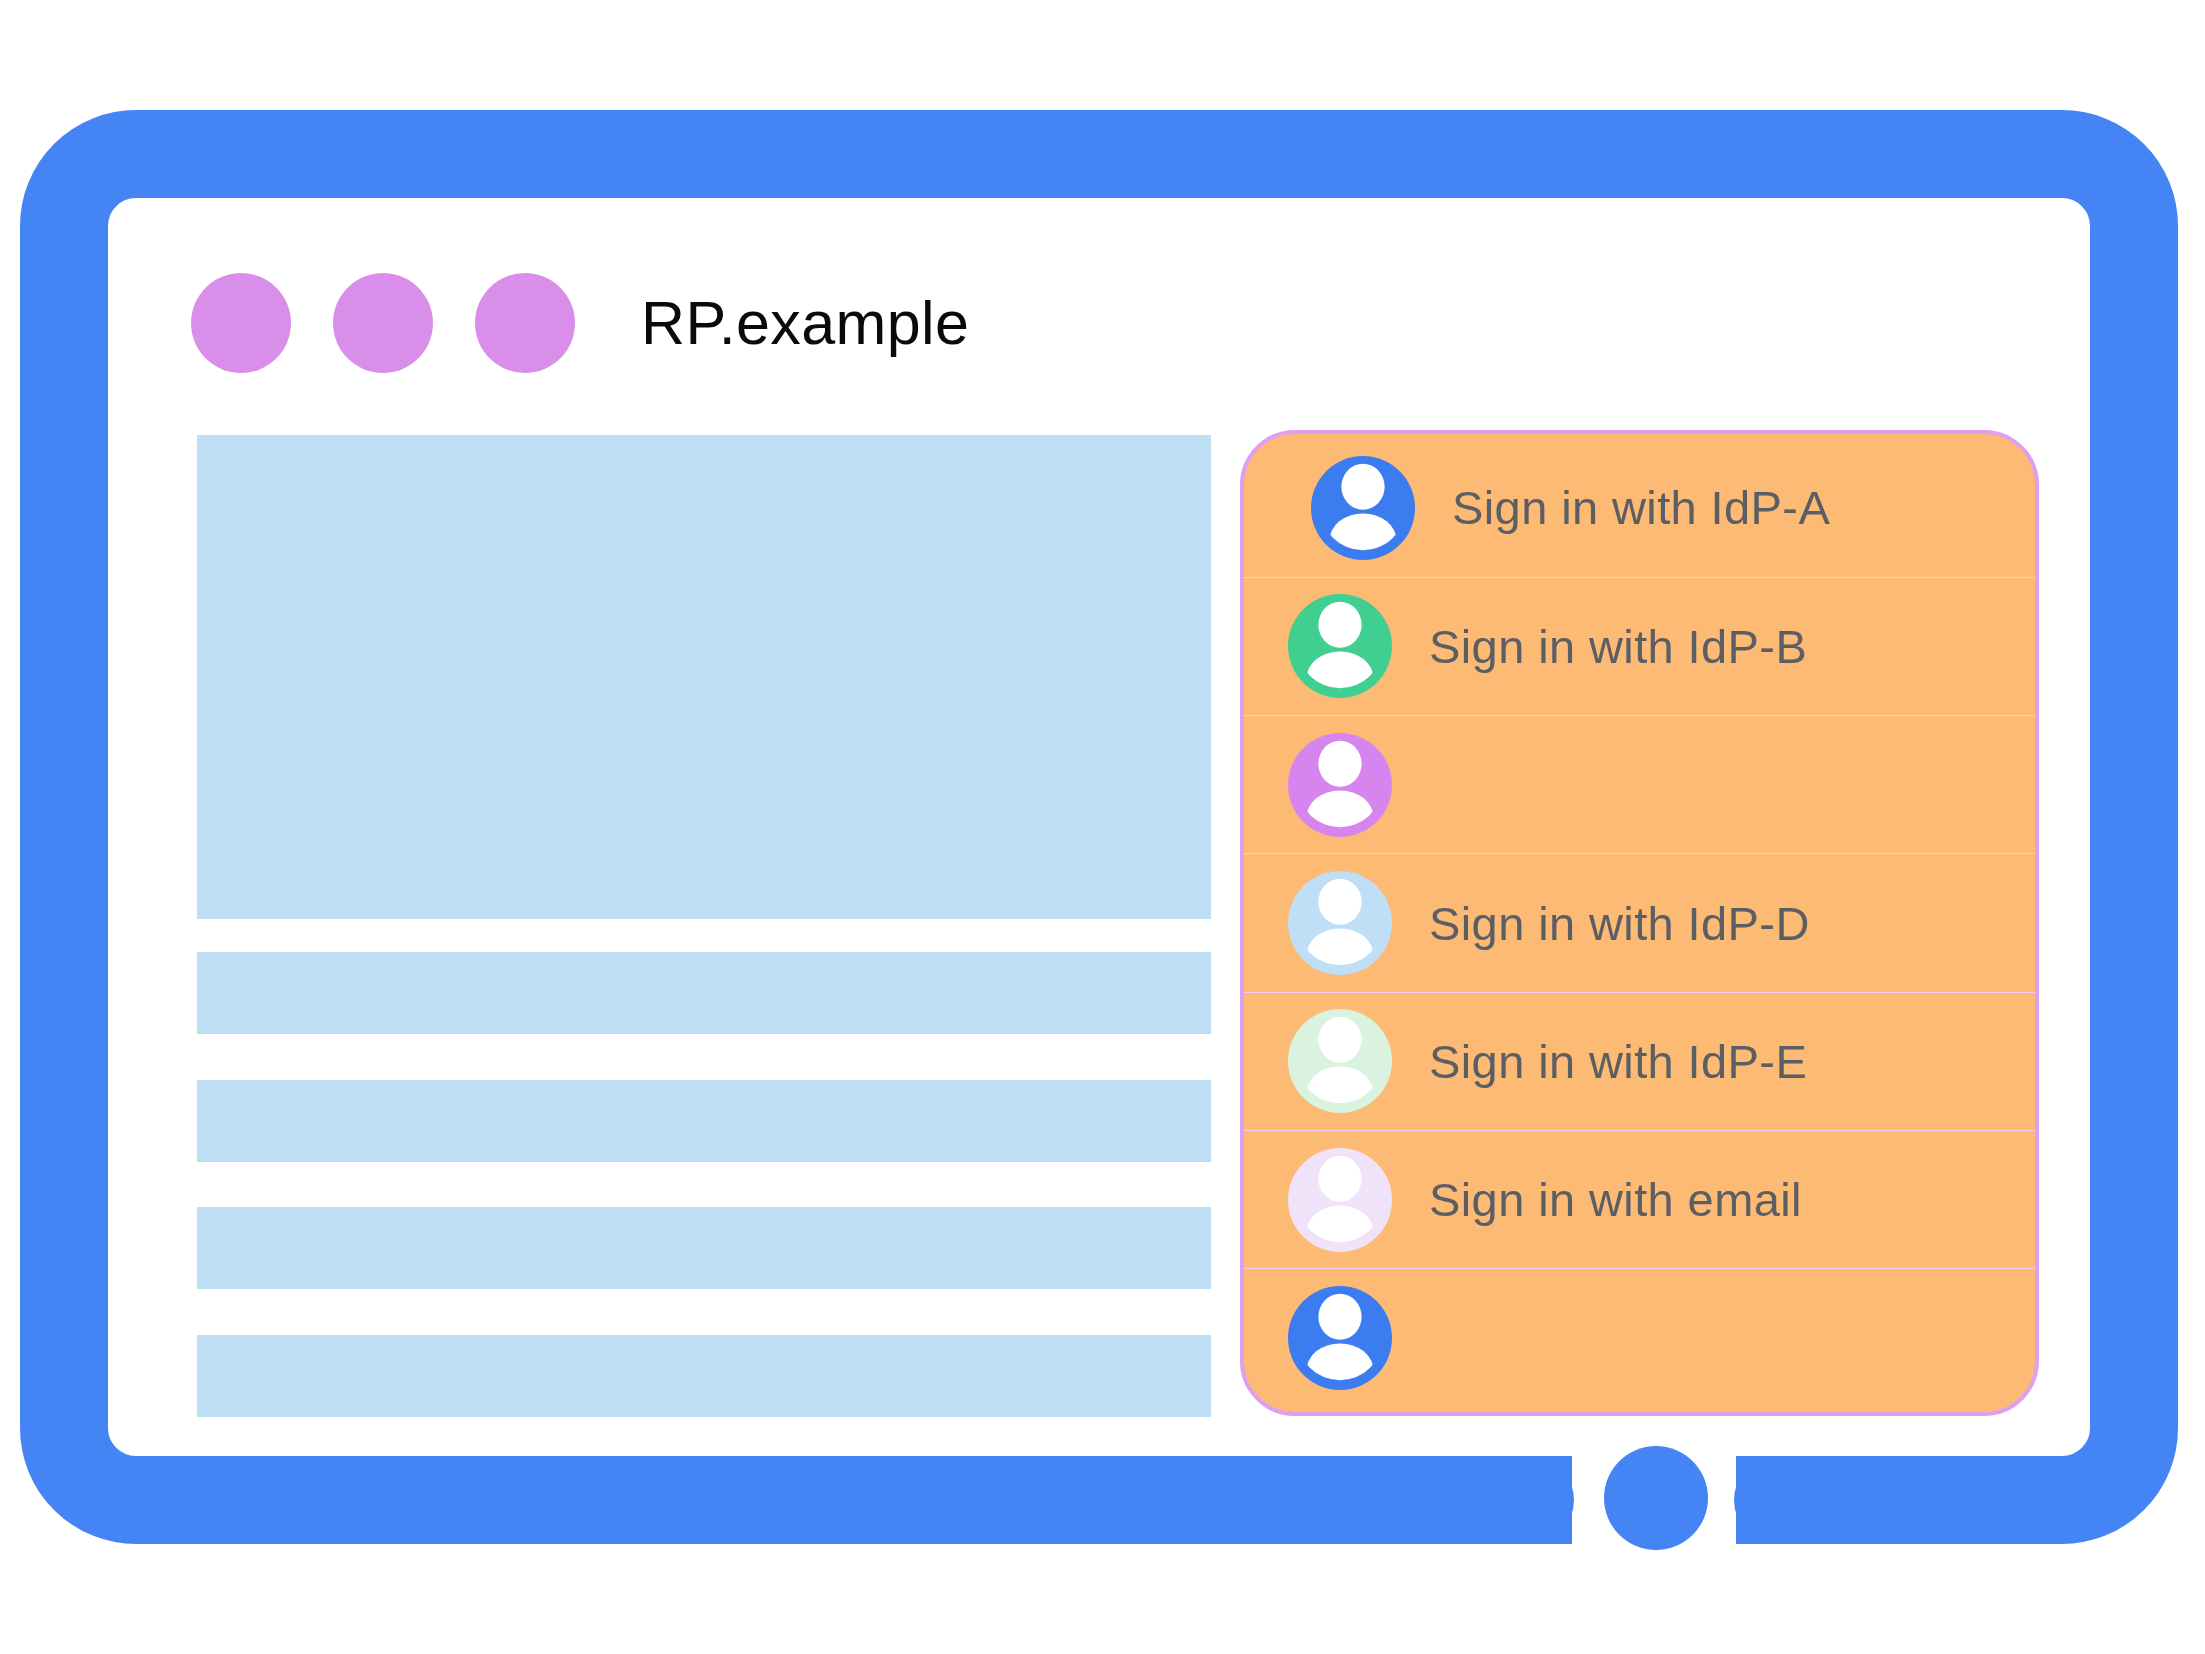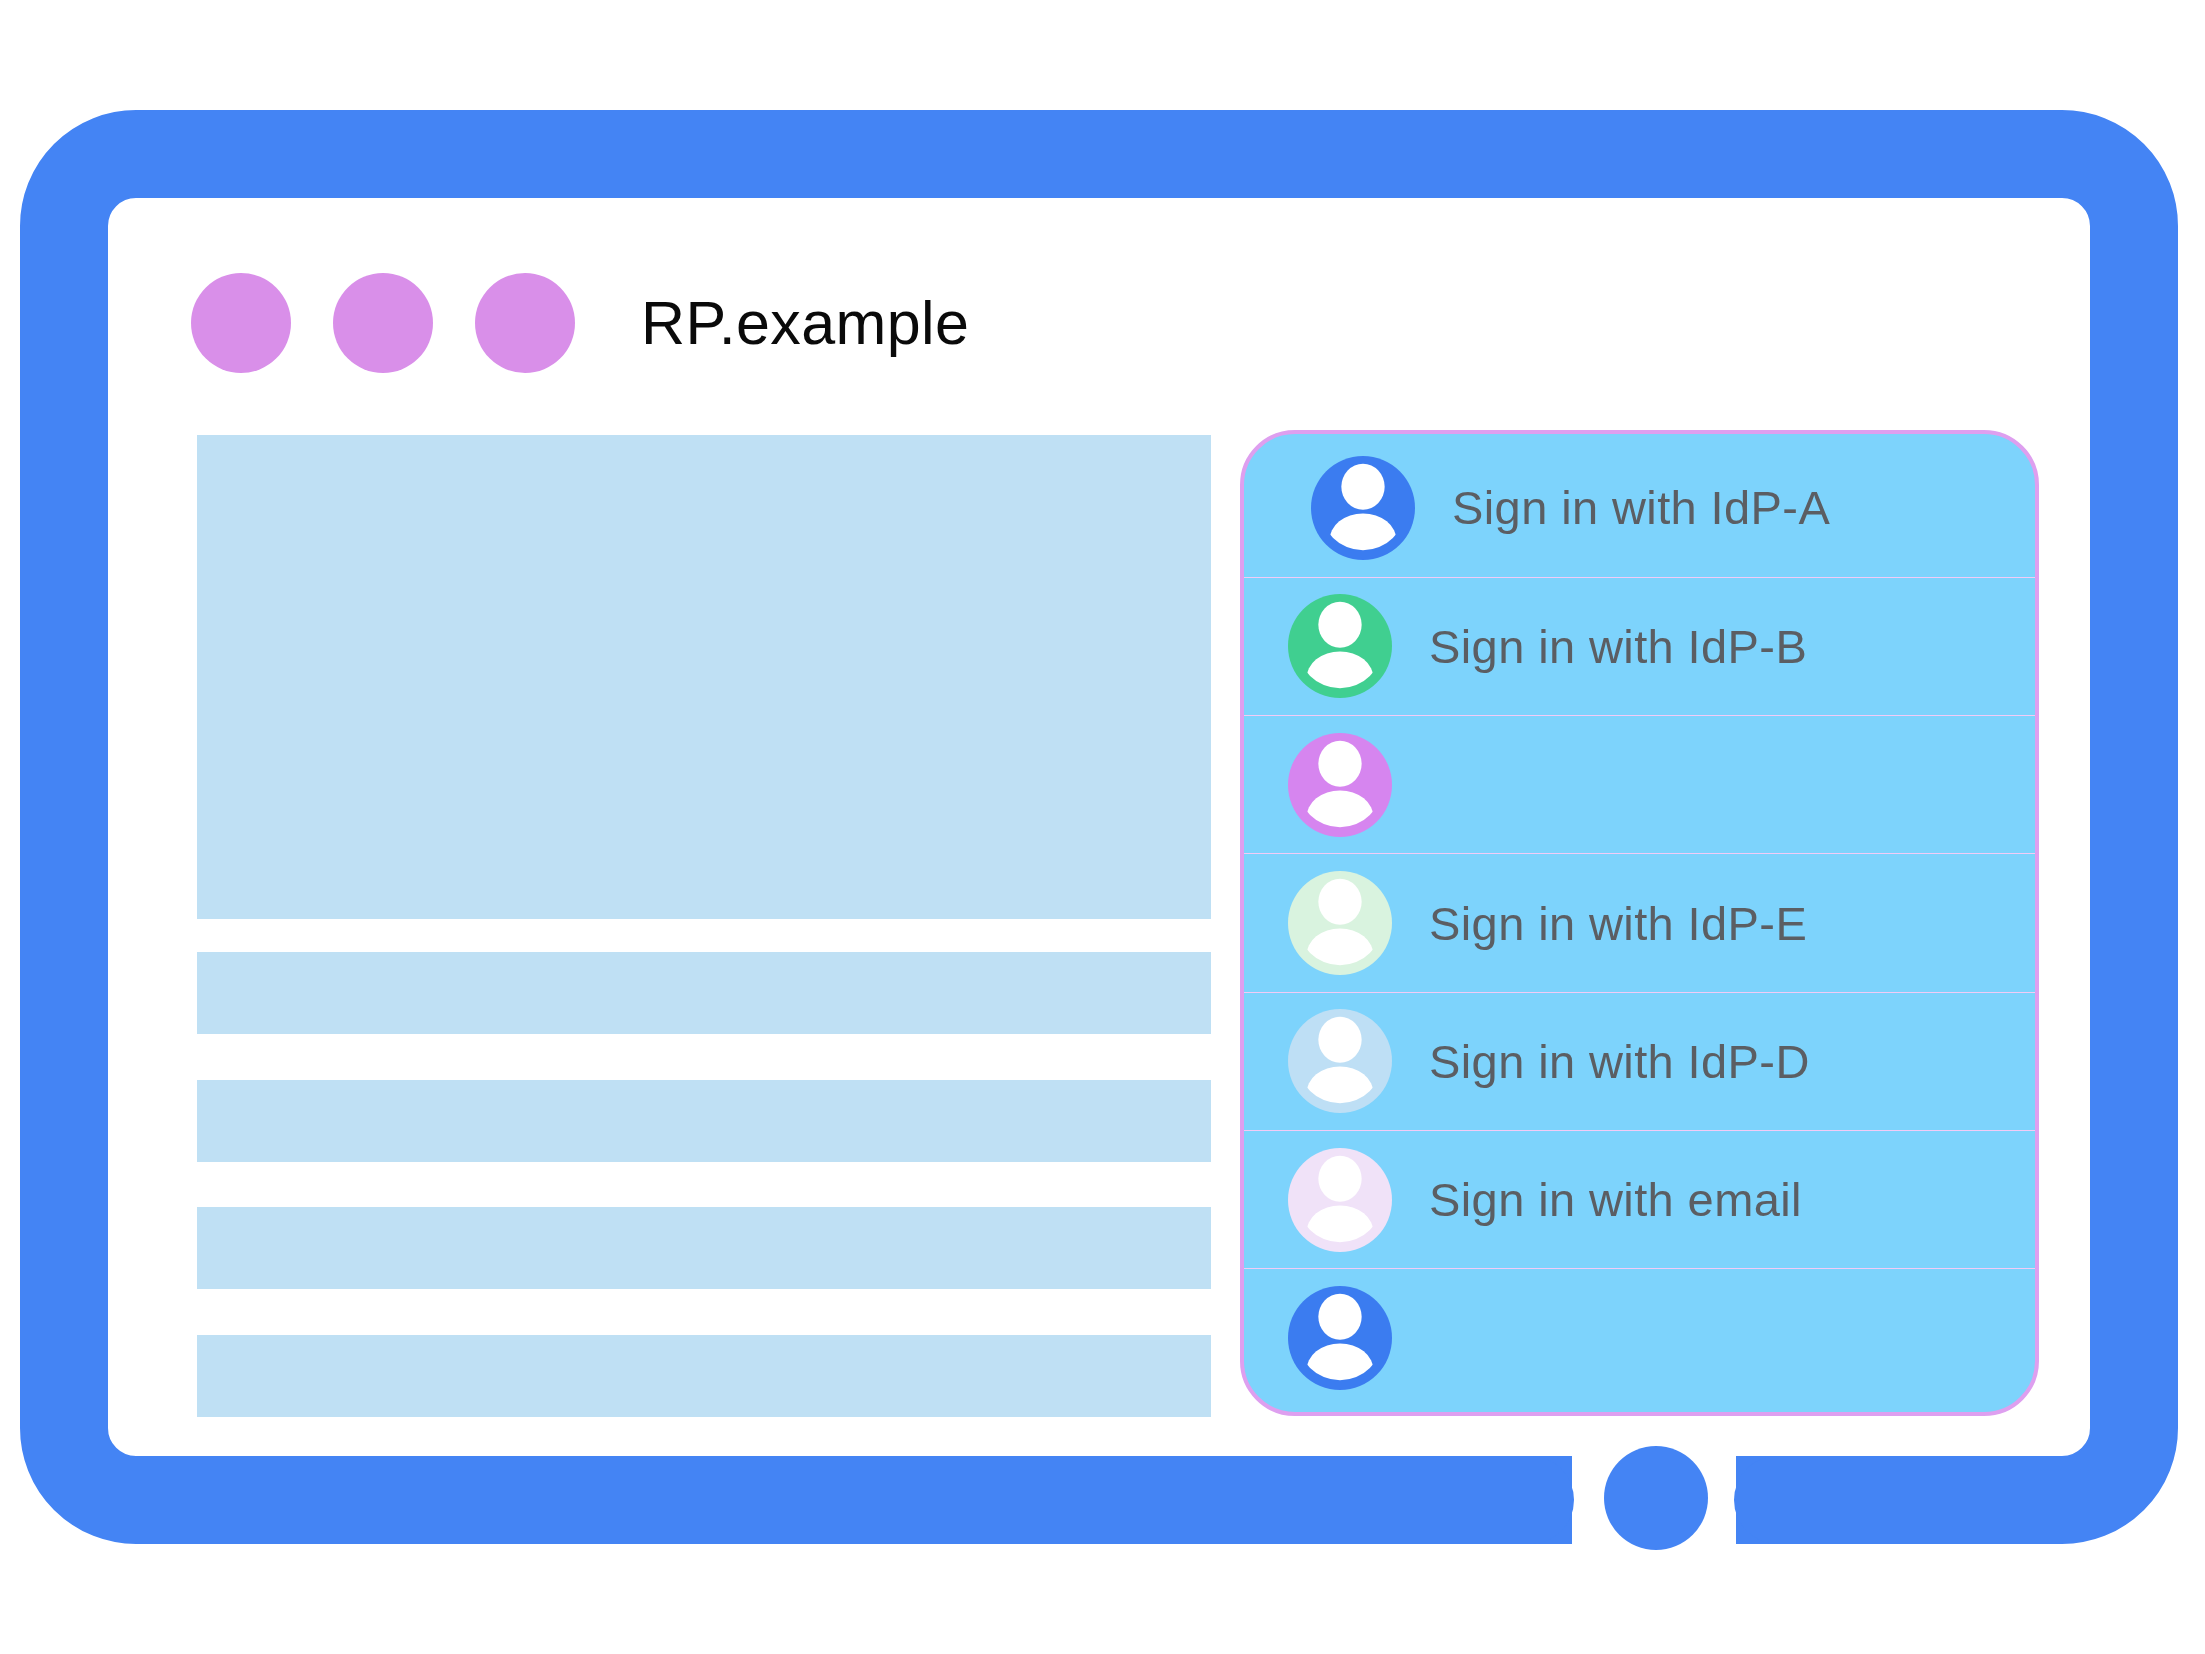--- a/index.html
+++ b/index.html
@@ -61,21 +61,21 @@
   .line-1 { top: 952px; } .line-2 { top: 1080px; }
   .line-3 { top: 1207px; } .line-4 { top: 1335px; }
 
   
   .panel {
     position: absolute; left: 1240px; top: 430px;
     width: 799px; height: 986px;
     box-sizing: border-box;
     border: 4.4px solid var(--panel_border);
     border-radius: 55px;
-    background: #7dd3fc;
+    background: #fdba74;
     display: flex; flex-direction: column;
     padding: 5.3px 0;
   }
   .signin-row {
     flex: 1 1 0;
     display: flex; align-items: center;
     padding-left: 67px;
   }
   .signin-row + .signin-row { border-top: 1.8px solid var(--panel_divider); padding-left: 44px; }
   .avatar {
@@ -150,39 +150,39 @@
       <span class="avatar" style="color: rgb(214, 133, 239);">
         <svg viewBox="0 0 48 48">
             <circle cx="24" cy="24" r="24" fill="currentColor"></circle>
             <ellipse cx="24" cy="14.2" rx="10" ry="10.6" fill="#fff"></ellipse>
             <ellipse cx="24" cy="39" rx="15.5" ry="12.5" fill="#fff" clip-path="url(#avatar-clip)"></ellipse>
           </svg>
       </span>
     </div>
 
     <div class="signin-row">
+      <span class="avatar" style="color: rgb(190, 223, 245);">
+        <svg viewBox="0 0 48 48">
+            <circle cx="24" cy="24" r="24" fill="currentColor"></circle>
+            <ellipse cx="24" cy="14.2" rx="10" ry="10.6" fill="#fff"></ellipse>
+            <ellipse cx="24" cy="39" rx="15.5" ry="12.5" fill="#fff" clip-path="url(#avatar-clip)"></ellipse>
+          </svg>
+      </span>
+      <span class="signin-label">Sign in with IdP-D</span>
+    </div>
+
+    <div class="signin-row">
       <span class="avatar" style="color: rgb(217, 243, 223);">
         <svg viewBox="0 0 48 48">
             <circle cx="24" cy="24" r="24" fill="currentColor"></circle>
             <ellipse cx="24" cy="14.2" rx="10" ry="10.6" fill="#fff"></ellipse>
             <ellipse cx="24" cy="39" rx="15.5" ry="12.5" fill="#fff" clip-path="url(#avatar-clip)"></ellipse>
           </svg>
       </span>
       <span class="signin-label">Sign in with IdP-E</span>
-    </div>
-
-    <div class="signin-row">
-      <span class="avatar" style="color: rgb(190, 223, 245);">
-        <svg viewBox="0 0 48 48">
-            <circle cx="24" cy="24" r="24" fill="currentColor"></circle>
-            <ellipse cx="24" cy="14.2" rx="10" ry="10.6" fill="#fff"></ellipse>
-            <ellipse cx="24" cy="39" rx="15.5" ry="12.5" fill="#fff" clip-path="url(#avatar-clip)"></ellipse>
-          </svg>
-      </span>
-      <span class="signin-label">Sign in with IdP-D</span>
     </div>
 
     <div class="signin-row">
       <span class="avatar" style="color: rgb(240, 226, 248);">
         <svg viewBox="0 0 48 48">
             <circle cx="24" cy="24" r="24" fill="currentColor"></circle>
             <ellipse cx="24" cy="14.2" rx="10" ry="10.6" fill="#fff"></ellipse>
             <ellipse cx="24" cy="39" rx="15.5" ry="12.5" fill="#fff" clip-path="url(#avatar-clip)"></ellipse>
           </svg>
       </span>

